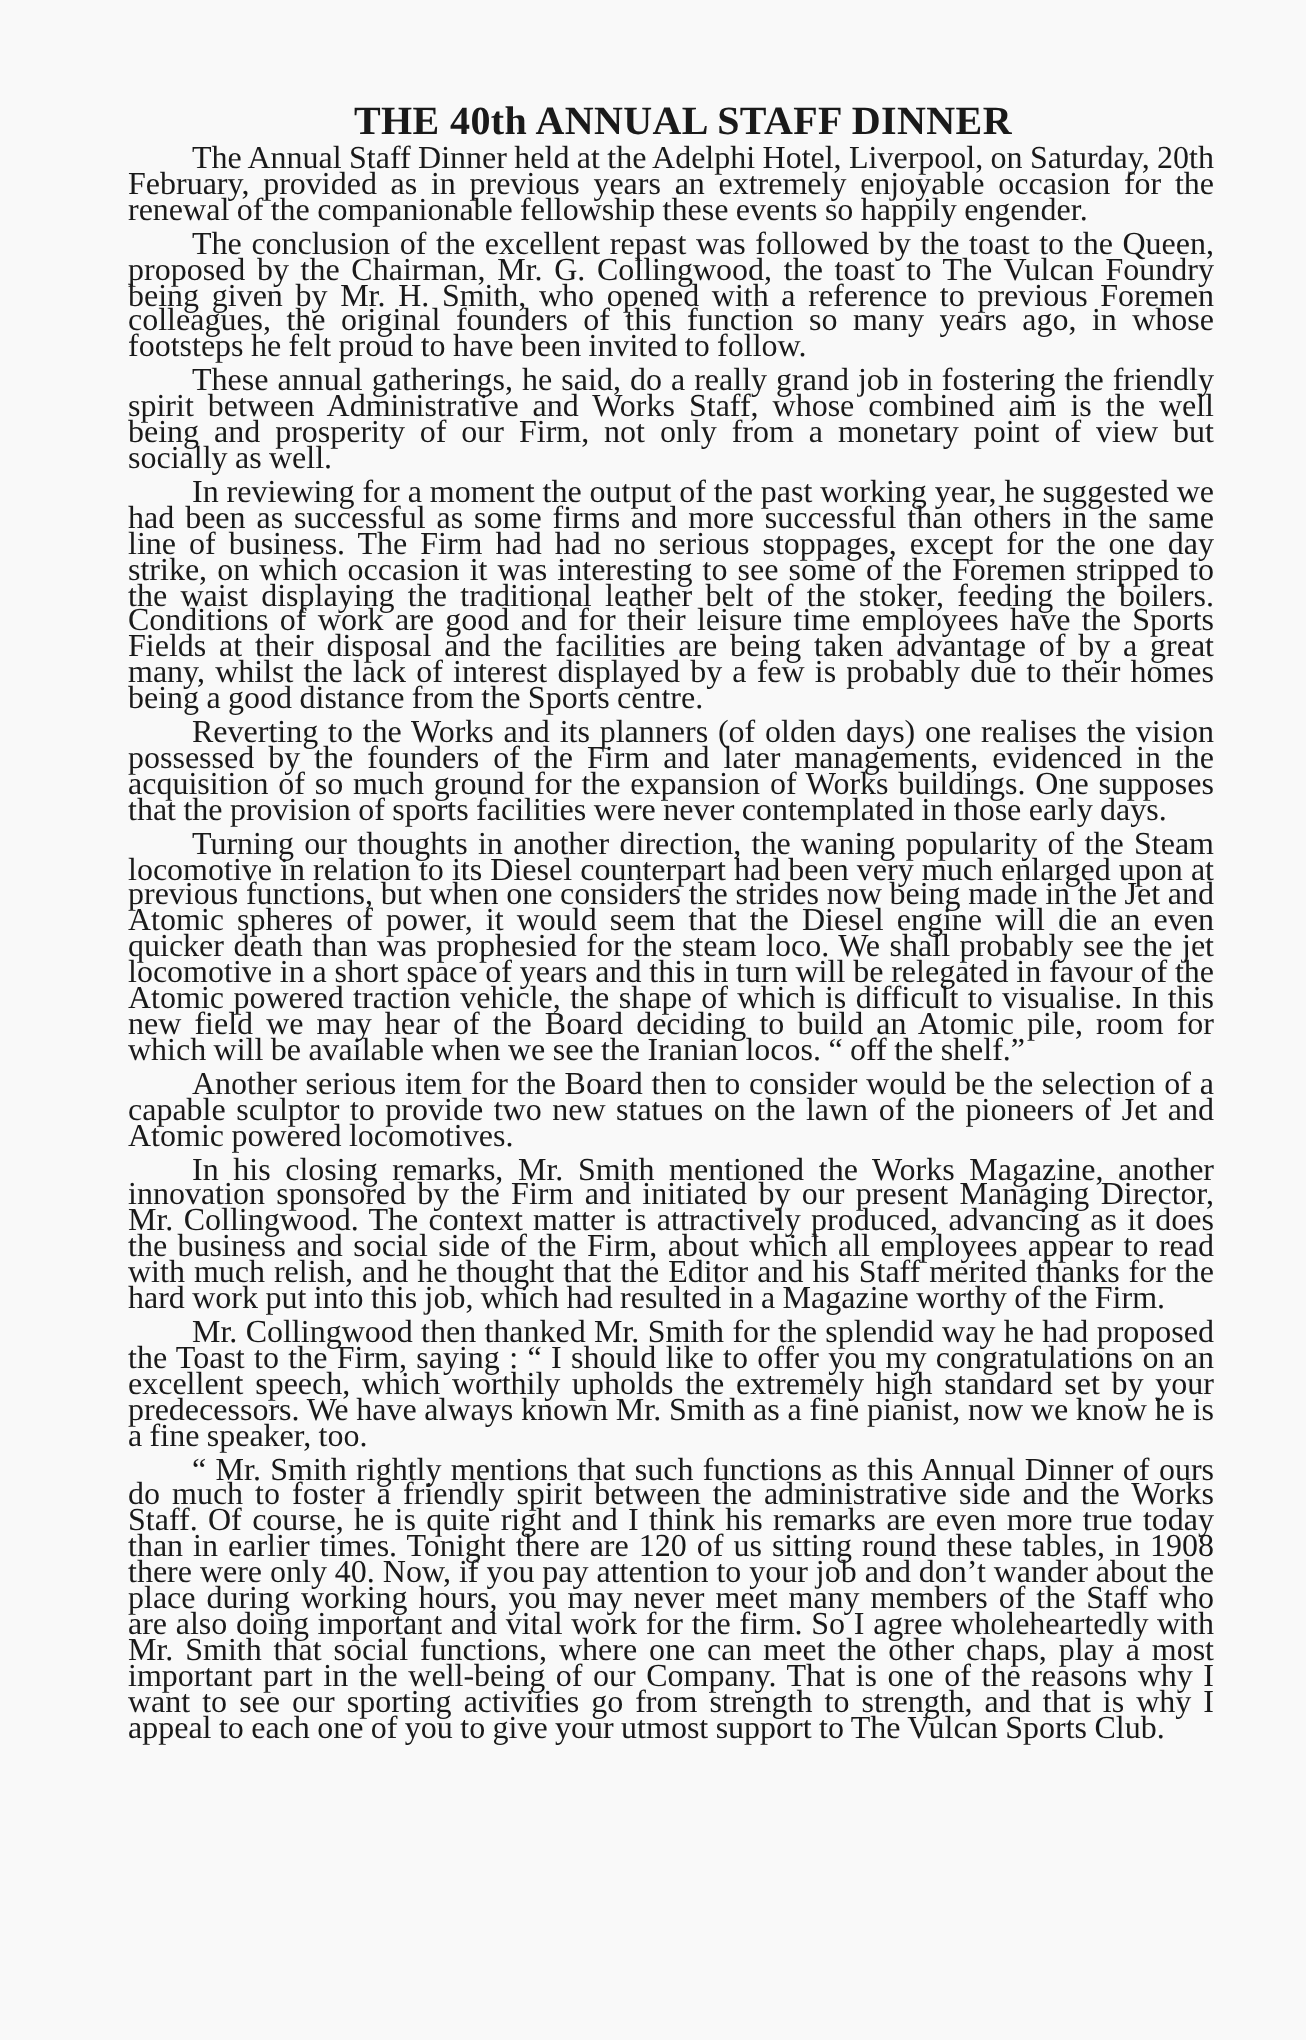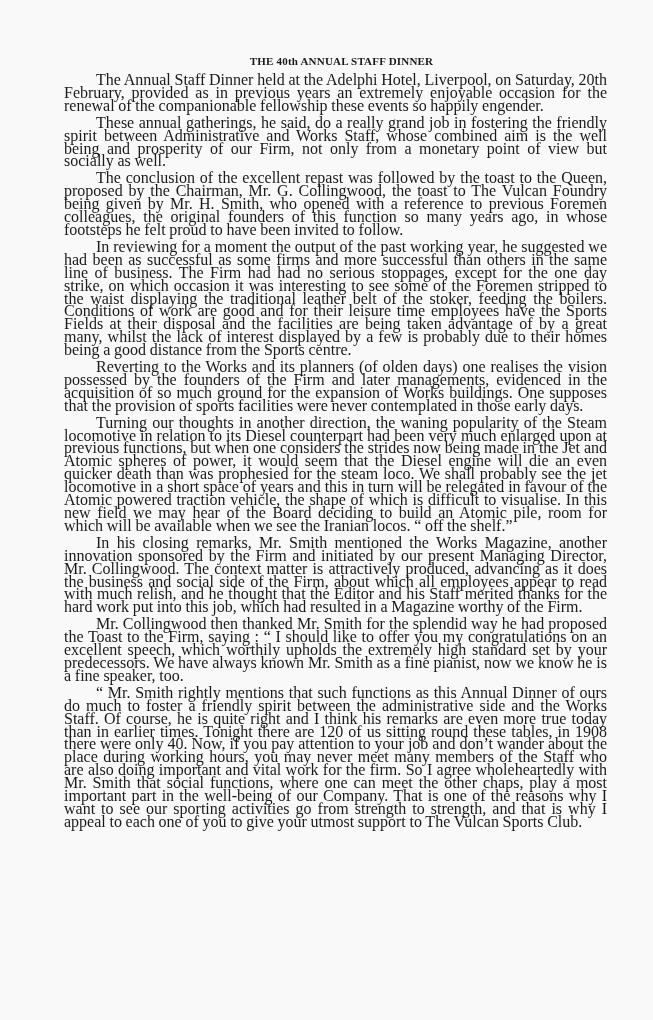--- a/index.html
+++ b/index.html
@@ -14,21 +14,21 @@
     .page {
       position: relative;
       width: 653px;
       height: 1020px;
       box-sizing: border-box;
       padding: 52px 42px 0 64px;
     }
     .title {
       text-align: center;
       font-weight: bold;
-      font-size: 11px;
+      font-size: 20px;
       letter-spacing: 0.2px;
       margin: 0 0 4px 0;
       line-height: 18px;
       padding-left: 8px;
     }
     .para {
       font-size: 16px;
       line-height: 12.9px;
       text-align: justify;
       margin: 0 0 4px 0;
@@ -46,21 +46,22 @@
       padding-left: 18px;
       box-sizing: border-box;
     }
   </style>
 </head>
 <body>
 
 <div class="page">
   <h1 class="title">THE 40th ANNUAL STAFF DINNER</h1>
   <p class="para">The Annual Staff Dinner held at the Adelphi Hotel, Liverpool, on Saturday, 20th February, provided as in previous years an extremely enjoyable occasion for the renewal of the companionable fellowship these events so happily engender.</p>
+  <p class="para">The conclusion of the excellent repast was followed by the toast to the Queen, proposed by the Chairman, Mr. G. Collingwood, the toast to The Vulcan Foundry being given by Mr. H. Smith, who opened with a reference to previous Foremen colleagues, the original founders of this function so many years ago, in whose footsteps he felt proud to have been invited to follow.</p>
   <p class="para">These annual gatherings, he said, do a really grand job in fostering the friendly spirit between Administrative and Works Staff, whose combined aim is the well being and prosperity of our Firm, not only from a monetary point of view but socially as well.</p>
-  <p class="para">The conclusion of the excellent repast was followed by the toast to the Queen, proposed by the Chairman, Mr. G. Collingwood, the toast to The Vulcan Foundry being given by Mr. H. Smith, who opened with a reference to previous Foremen colleagues, the original founders of this function so many years ago, in whose footsteps he felt proud to have been invited to follow.</p>
   <p class="para">In reviewing for a moment the output of the past working year, he suggested we had been as successful as some firms and more successful than others in the same line of business. The Firm had had no serious stoppages, except for the one day strike, on which occasion it was interesting to see some of the Foremen stripped to the waist displaying the traditional leather belt of the stoker, feeding the boilers. Conditions of work are good and for their leisure time employees have the Sports Fields at their disposal and the facilities are being taken advantage of by a great many, whilst the lack of interest displayed by a few is probably due to their homes being a good distance from the Sports centre.</p>
   <p class="para">Reverting to the Works and its planners (of olden days) one realises the vision possessed by the founders of the Firm and later managements, evidenced in the acquisition of so much ground for the expansion of Works buildings. One supposes that the provision of sports facilities were never contemplated in those early days.</p>
   <p class="para">Turning our thoughts in another direction, the waning popularity of the Steam locomotive in relation to its Diesel counterpart had been very much enlarged upon at previous functions, but when one considers the strides now being made in the Jet and Atomic spheres of power, it would seem that the Diesel engine will die an even quicker death than was prophesied for the steam loco. We shall probably see the jet locomotive in a short space of years and this in turn will be relegated in favour of the Atomic powered traction vehicle, the shape of which is difficult to visualise. In this new field we may hear of the Board deciding to build an Atomic pile, room for which will be available when we see the Iranian locos. “ off the shelf.”</p>
+  <p class="para">Another serious item for the Board then to consider would be the selection of a capable sculptor to provide two new statues on the lawn of the pioneers of Jet and Atomic powered locomotives.</p>
   <p class="para">In his closing remarks, Mr. Smith mentioned the Works Magazine, another innovation sponsored by the Firm and initiated by our present Managing Director, Mr. Collingwood. The context matter is attractively produced, advancing as it does the business and social side of the Firm, about which all employees appear to read with much relish, and he thought that the Editor and his Staff merited thanks for the hard work put into this job, which had resulted in a Magazine worthy of the Firm.</p>
   <p class="para">Mr. Collingwood then thanked Mr. Smith for the splendid way he had proposed the Toast to the Firm, saying : “ I should like to offer you my congratulations on an excellent speech, which worthily upholds the extremely high standard set by your predecessors. We have always known Mr. Smith as a fine pianist, now we know he is a fine speaker, too.</p>
   <p class="para">“ Mr. Smith rightly mentions that such functions as this Annual Dinner of ours do much to foster a friendly spirit between the administrative side and the Works Staff. Of course, he is quite right and I think his remarks are even more true today than in earlier times. Tonight there are 120 of us sitting round these tables, in 1908 there were only 40. Now, if you pay attention to your job and don’t wander about the place during working hours, you may never meet many members of the Staff who are also doing important and vital work for the firm. So I agree wholeheartedly with Mr. Smith that social functions, where one can meet the other chaps, play a most important part in the well-being of our Company. That is one of the reasons why I want to see our sporting activities go from strength to strength, and that is why I appeal to each one of you to give your utmost support to The Vulcan Sports Club.</p>
 </div>
 
 </body></html>

